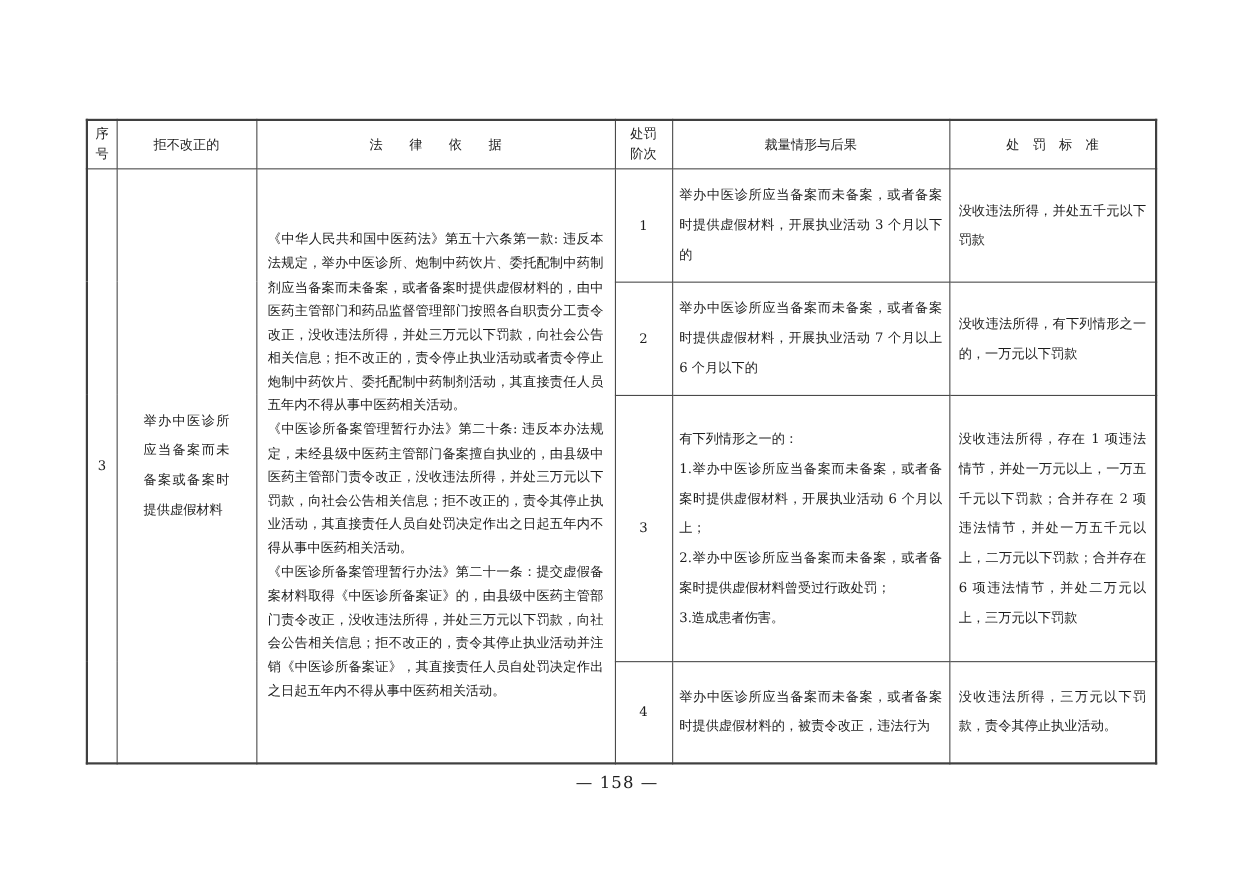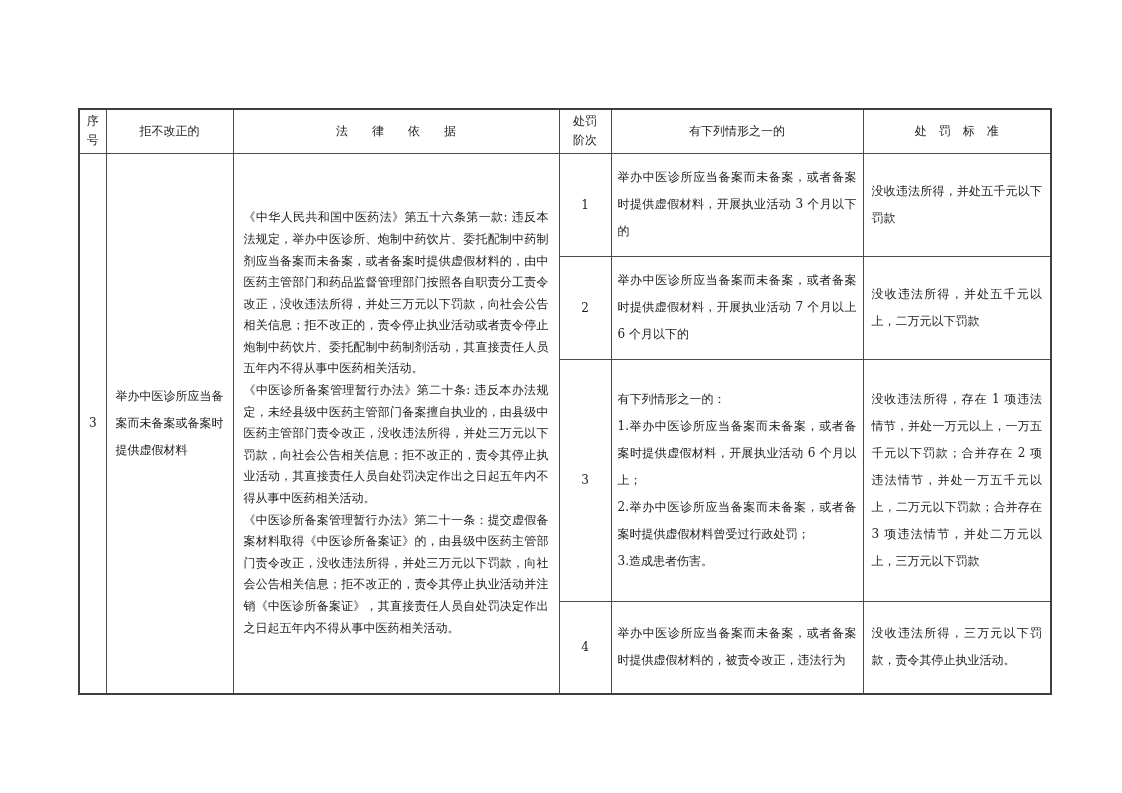--- a/index.html
+++ b/index.html
@@ -54,21 +54,21 @@
 
   td.c-index {
     text-align: center;
     font-size: 13px;
   }
   td.c-tier {
     text-align: center;
     font-size: 13px;
   }
   td.c-violation {
-    padding: 0 9px;
+    padding: 0 24px;
     line-height: 27px;
     text-align: justify;
   }
   td.c-legal {
     padding: 0 10px;
     line-height: 21.6px;
     text-align: justify;
     white-space: pre-line;
   }
   td.c-circ {
@@ -110,50 +110,51 @@
       <col style="width:188px">
     </colgroup>
     <thead>
       <tr>
         <th>序
 号</th>
         <th>拒不改正的</th>
         <th>法　　律　　依　　据</th>
         <th>处罚
 阶次</th>
-        <th>有下列情形之一的</th>
+        <th>裁量情形与后果</th>
         <th>处　罚　标　准</th>
       </tr>
     </thead>
     <tbody>
       <tr class="tier-row-1">
         <td class="c-index" rowspan="4">3</td>
         <td class="c-violation" rowspan="4">举办中医诊所应当备案而未备案或备案时提供虚假材料</td>
         <td class="c-legal" rowspan="4">《中华人民共和国中医药法》第五十六条第一款: 违反本法规定，举办中医诊所、炮制中药饮片、委托配制中药制剂应当备案而未备案，或者备案时提供虚假材料的，由中医药主管部门和药品监督管理部门按照各自职责分工责令改正，没收违法所得，并处三万元以下罚款，向社会公告相关信息；拒不改正的，责令停止执业活动或者责令停止炮制中药饮片、委托配制中药制剂活动，其直接责任人员五年内不得从事中医药相关活动。
 《中医诊所备案管理暂行办法》第二十条: 违反本办法规定，未经县级中医药主管部门备案擅自执业的，由县级中医药主管部门责令改正，没收违法所得，并处三万元以下罚款，向社会公告相关信息；拒不改正的，责令其停止执业活动，其直接责任人员自处罚决定作出之日起五年内不得从事中医药相关活动。
 《中医诊所备案管理暂行办法》第二十一条：提交虚假备案材料取得《中医诊所备案证》的，由县级中医药主管部门责令改正，没收违法所得，并处三万元以下罚款，向社会公告相关信息；拒不改正的，责令其停止执业活动并注销《中医诊所备案证》，其直接责任人员自处罚决定作出之日起五年内不得从事中医药相关活动。</td>
         <td class="c-tier">1</td>
         <td class="c-circ">举办中医诊所应当备案而未备案，或者备案时提供虚假材料，开展执业活动 3 个月以下的</td>
         <td class="c-std">没收违法所得，并处五千元以下罚款</td>
       </tr>
       <tr class="tier-row-2">
         <td class="c-tier">2</td>
         <td class="c-circ">举办中医诊所应当备案而未备案，或者备案时提供虚假材料，开展执业活动 7 个月以上 6 个月以下的</td>
-        <td class="c-std">没收违法所得，并处五千元以上，二万元以下罚款</td>
+        <td class="c-std">没收违法所得，有下列情形之一的，一万元以下罚款</td>
       </tr>
       <tr class="tier-row-3">
         <td class="c-tier">3</td>
         <td class="c-circ">有下列情形之一的：
 1.举办中医诊所应当备案而未备案，或者备案时提供虚假材料，开展执业活动 6 个月以上；
 2.举办中医诊所应当备案而未备案，或者备案时提供虚假材料曾受过行政处罚；
 3.造成患者伤害。</td>
-        <td class="c-std">没收违法所得，存在 1 项违法情节，并处一万元以上，一万五千元以下罚款；合并存在 2 项违法情节，并处一万五千元以上，二万元以下罚款；合并存在 3 项违法情节，并处二万元以上，三万元以下罚款</td>
+        <td class="c-std">没收违法所得，存在 1 项违法情节，并处一万元以上，一万五千元以下罚款；合并存在 2 项违法情节，并处一万五千元以上，二万元以下罚款；合并存在 6 项违法情节，并处二万元以上，三万元以下罚款</td>
       </tr>
       <tr class="tier-row-4">
         <td class="c-tier">4</td>
         <td class="c-circ">举办中医诊所应当备案而未备案，或者备案时提供虚假材料的，被责令改正，违法行为</td>
         <td class="c-std">没收违法所得，三万元以下罚款，责令其停止执业活动。</td>
       </tr>
     </tbody>
   </table>
 
+  <div class="page-footer">— 158 —</div>
 
 </div>
 
 </body></html>

